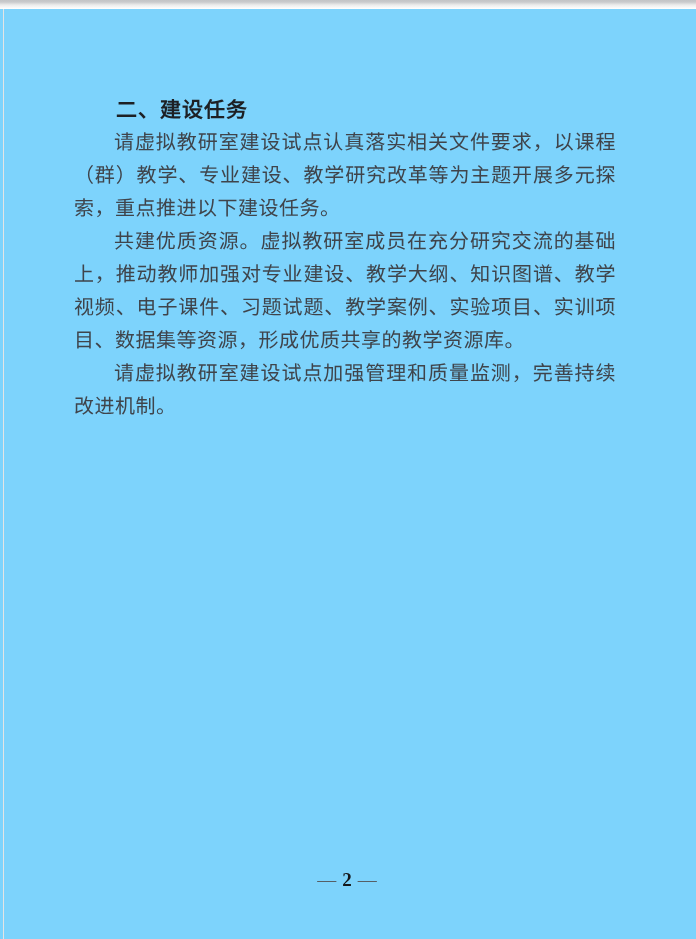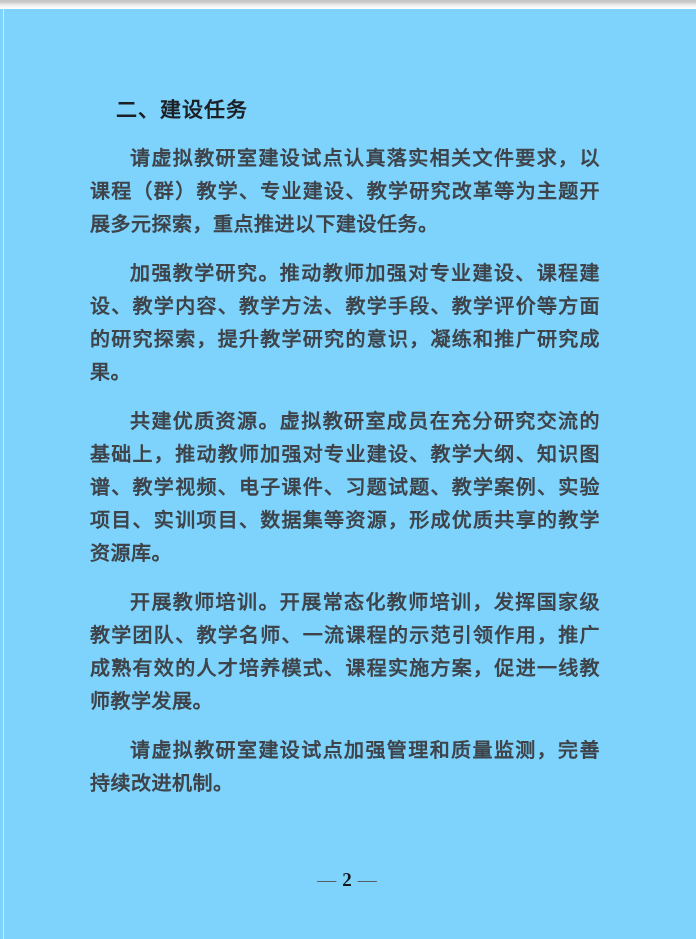--- a/index.html
+++ b/index.html
@@ -42,23 +42,22 @@
     margin: 0;
     text-indent: 2em;
     font-family: "Liberation Sans", "DejaVu Sans", sans-serif;
     font-weight: 700;
     font-size: 21px;
     line-height: 33px;
     color: #1d2024;
     letter-spacing: 1px;
   }
   .body-paragraph {
-    margin: 16px;
+    margin: 0;
     text-indent: 2em;
-    font-weight: bold;
   }
   .footer {
     position: absolute;
     left: 0; right: 0;
     bottom: 48px;
     text-align: center;
     font-size: 19px;
     color: #555a60;
     letter-spacing: 2px;
   }
@@ -77,25 +76,23 @@
   <div class="page-top-edge"></div>
   <div class="page-left-edge"></div>
 
   <div class="content">
 
     <h2 class="section-heading">二、建设任务</h2>
 
     <p class="body-paragraph">请虚拟教研室建设试点认真落实相关文件要求，以课程（群）教学、专业建设、教学研究改革等为主题开展多元探索，重点推进以下建设任务。</p>
 
 
-    <p class="body-paragraph">加强教学研究。推动教师加强对专业建设、课程建设、教学内容、教学方法、教学手段、教学评价等方面的研究探索，提升教学研究的意识，凝练和推广研究成果。</p>
 
     <p class="body-paragraph">共建优质资源。虚拟教研室成员在充分研究交流的基础上，推动教师加强对专业建设、教学大纲、知识图谱、教学视频、电子课件、习题试题、教学案例、实验项目、实训项目、数据集等资源，形成优质共享的教学资源库。</p>
 
-    <p class="body-paragraph">开展教师培训。开展常态化教师培训，发挥国家级教学团队、教学名师、一流课程的示范引领作用，推广成熟有效的人才培养模式、课程实施方案，促进一线教师教学发展。</p>
 
 
     <p class="body-paragraph">请虚拟教研室建设试点加强管理和质量监测，完善持续改进机制。</p>
 
 
   </div>
 
   <div class="footer">
     <span>—</span><span class="num">2</span><span>—</span>
   </div>

